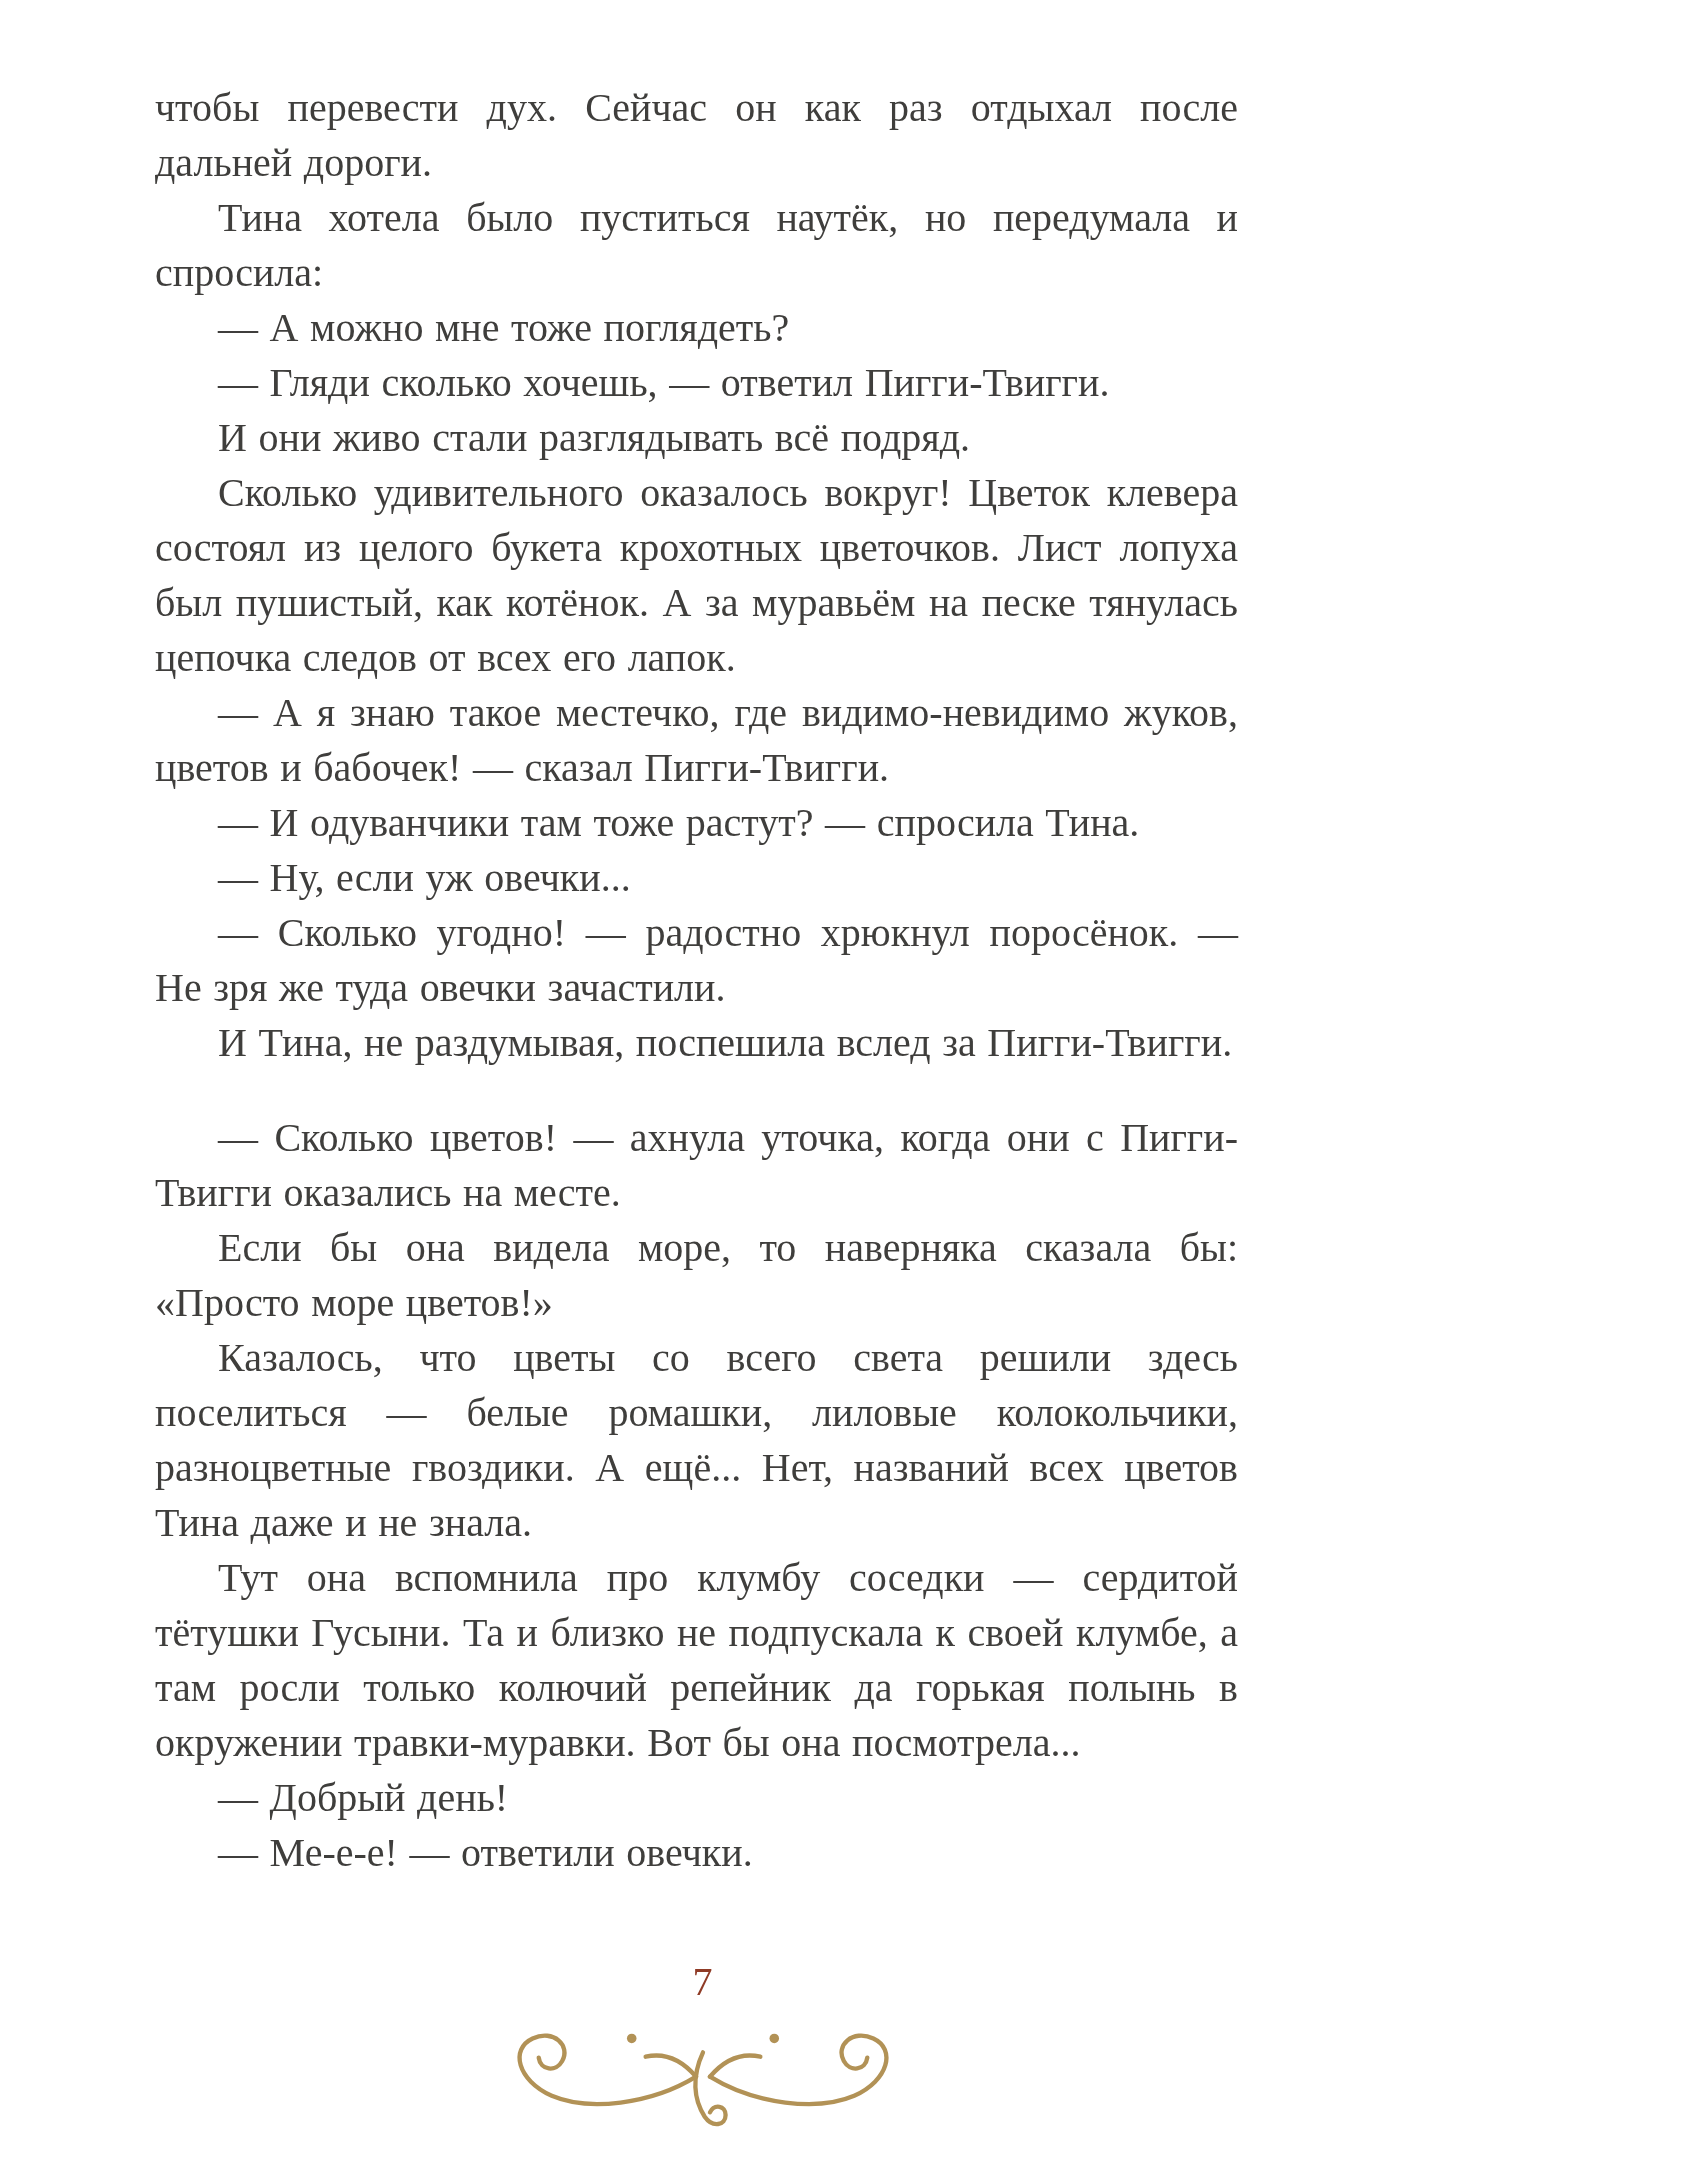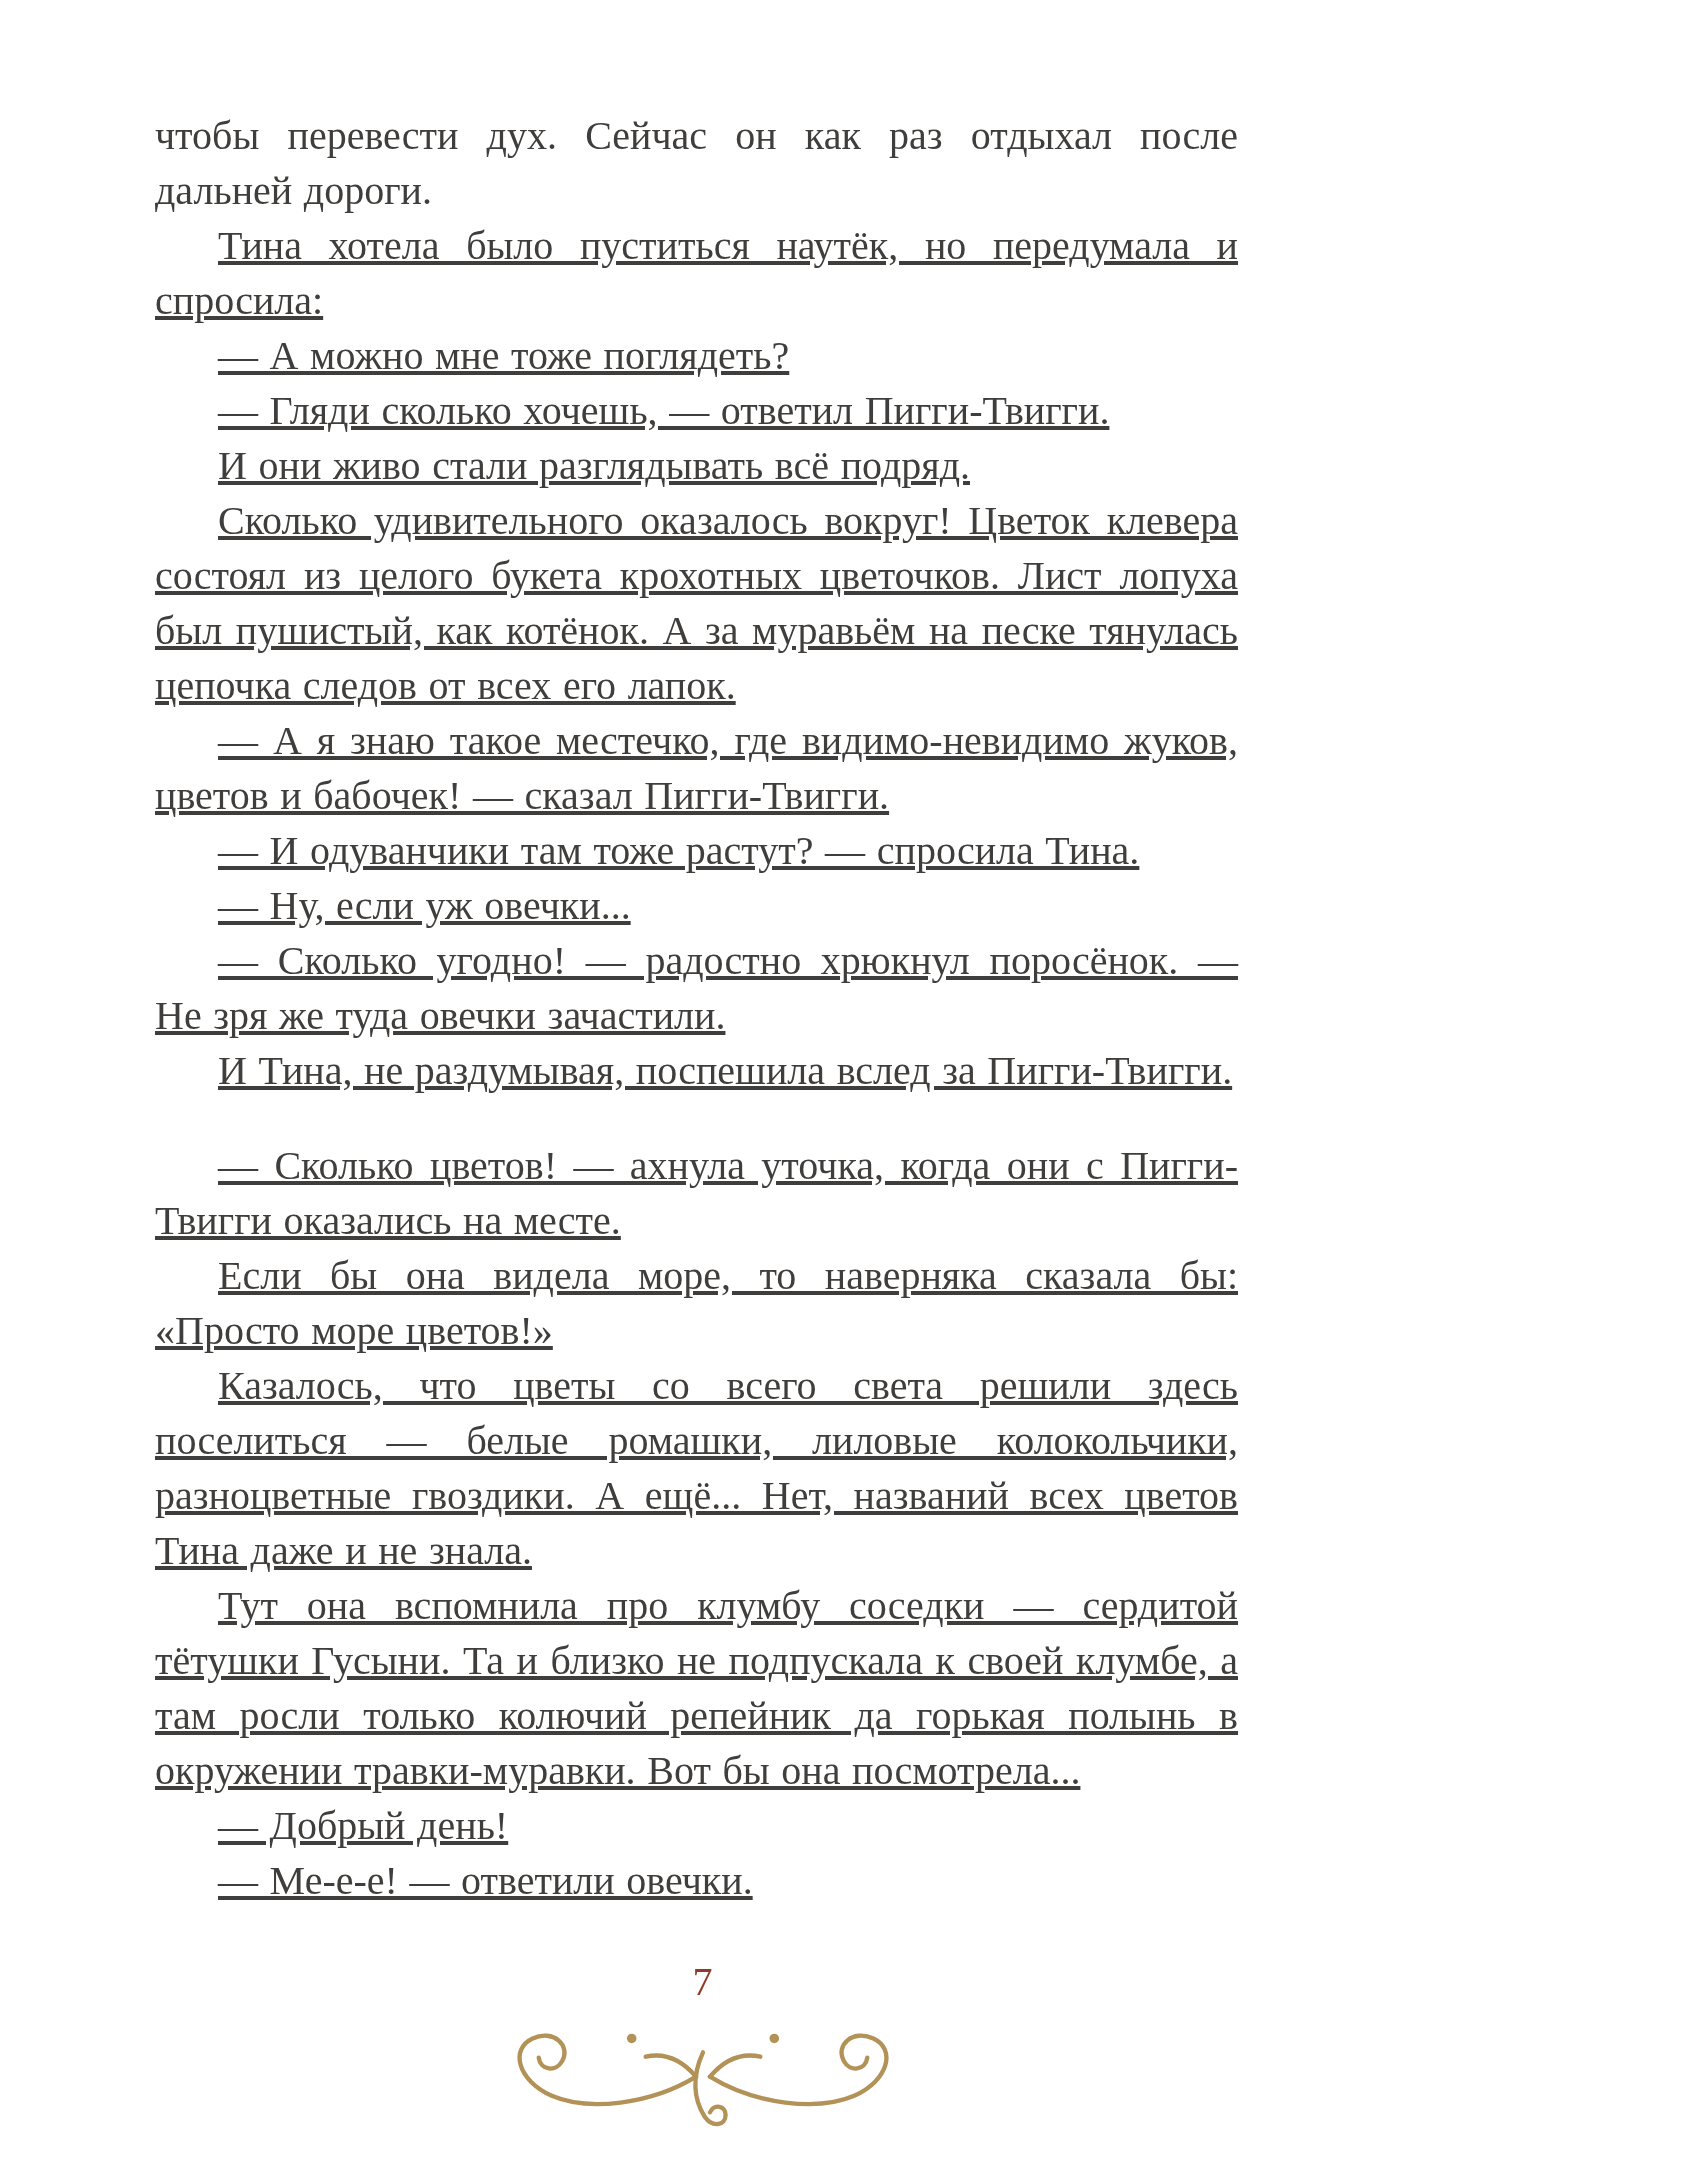--- a/index.html
+++ b/index.html
@@ -14,35 +14,34 @@
     background:var(--background);
     font-family:"Liberation Serif","DejaVu Serif",serif;
   }
   body{
     height:2181px;
     overflow:hidden;
   }
   .page{
     width:1405px;
     height:2181px;
-    padding:108px 167px 0 155px;
+    padding:80px 167px 0 155px;
     position:relative;
     color:var(--text);
   }
   .text-block p{
     font-size:40px;
     line-height:55px;
     text-align:justify;
     hyphens:auto;
     -webkit-hyphens:auto;
     word-spacing:0.04em;
   }
   .text-block p.indent{
     text-indent:63px;
-    text-decoration:underline;
   }
   .text-block p.section-start{
     margin-top:40px;
   }
   .footer{
     position:absolute;
     left:0;
     right:0;
     bottom:45px;
     text-align:center;

